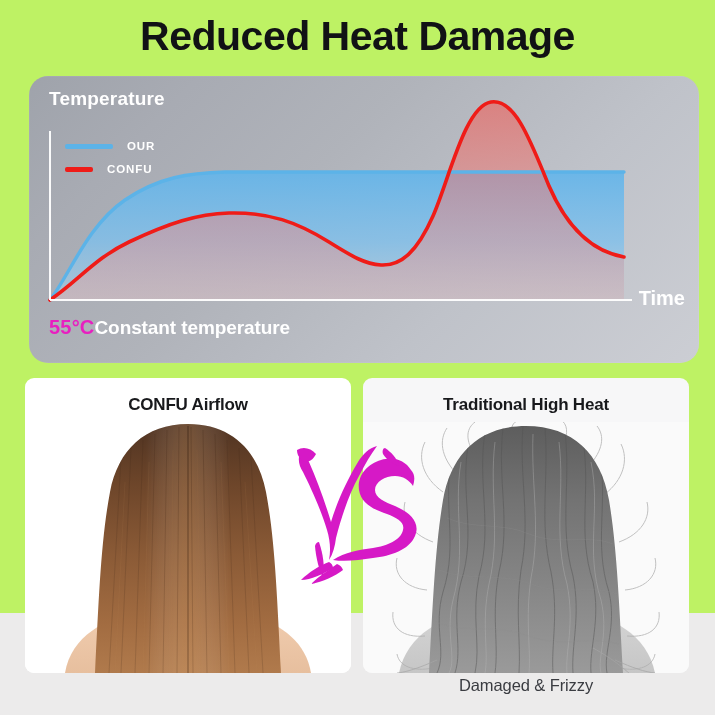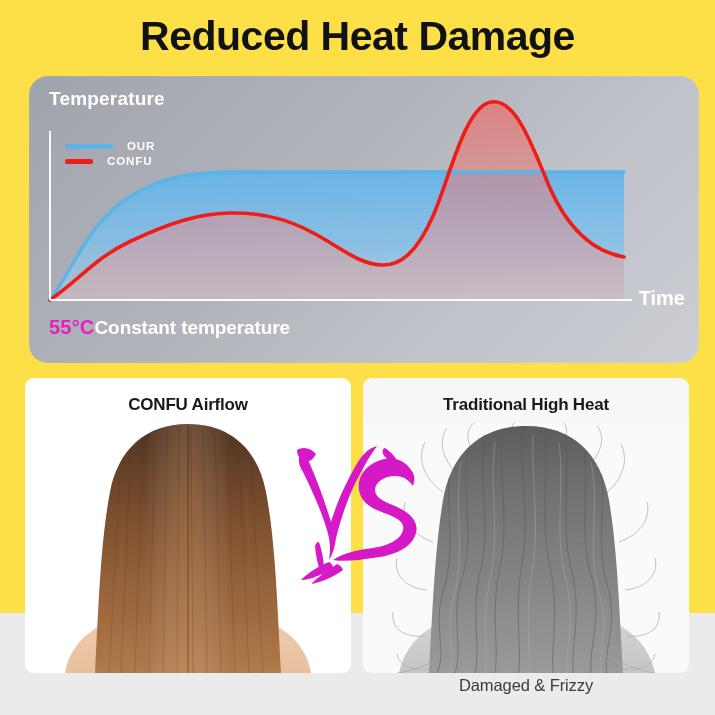--- a/index.html
+++ b/index.html
@@ -1,21 +1,21 @@
 <!DOCTYPE html>
 <html><head>
 <meta charset="utf-8">
 <style>
   * { margin:0; padding:0; box-sizing:border-box; }
   html,body{
     width:715px; height:715px; overflow:hidden;
     background:#ecebeb;
     font-family:"Liberation Sans", sans-serif;
   }
-  #root{ position:relative; width:715px; height:613px; background:#fde047; }
+  #root{ position:relative; width:715px; height:613px; background:#bef264; }
 
   
   .page-title{
     position:absolute; left:0; top:14px; width:715px;
     text-align:center;
     font-size:41px; font-weight:700; letter-spacing:-0.5px;
     color:#111215; line-height:1.1;
     font-family:"Liberation Sans", sans-serif;
   }
 
@@ -30,21 +30,21 @@
     content:""; position:absolute; inset:0; border-radius:11px;
     box-shadow:inset 0 0 0 1px rgba(255,255,255,.06);
     pointer-events:none;
   }
   .chart-y-title{
     position:absolute; left:20px; top:12px;
     font-size:19px; font-weight:700; color:#ffffff; letter-spacing:.2px;
   }
   .legend{
     position:absolute; left:36px; top:64px;
-    display:flex; flex-direction:column; gap:3px; z-index:6;
+    display:flex; flex-direction:column; gap:11px; z-index:6;
   }
   .legend-row{ display:flex; align-items:center; gap:14px; }
   .legend-swatch{ display:block; height:5px; border-radius:2px; }
   .legend-swatch.our{ width:48px; background:#5cb3e8; }
   .legend-swatch.other{ width:28px; background:#ef1c18; }
   .legend-label{ font-size:11.5px; font-weight:600; color:#ffffff; letter-spacing:.9px; }
 
   .plot{ position:absolute; left:0; top:0; width:670px; height:287px; }
 
   .footnote{

